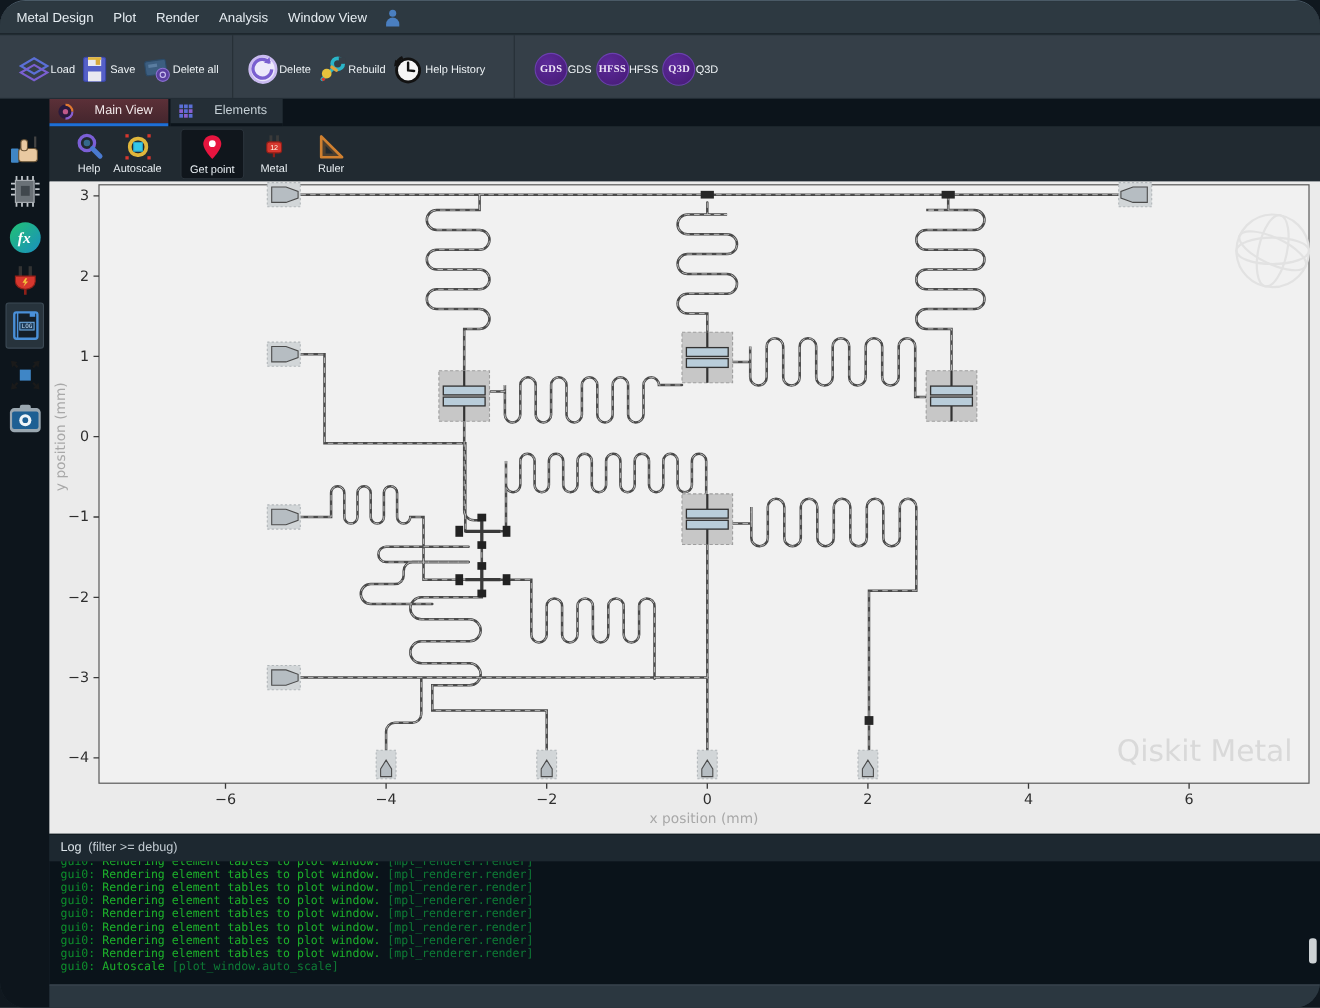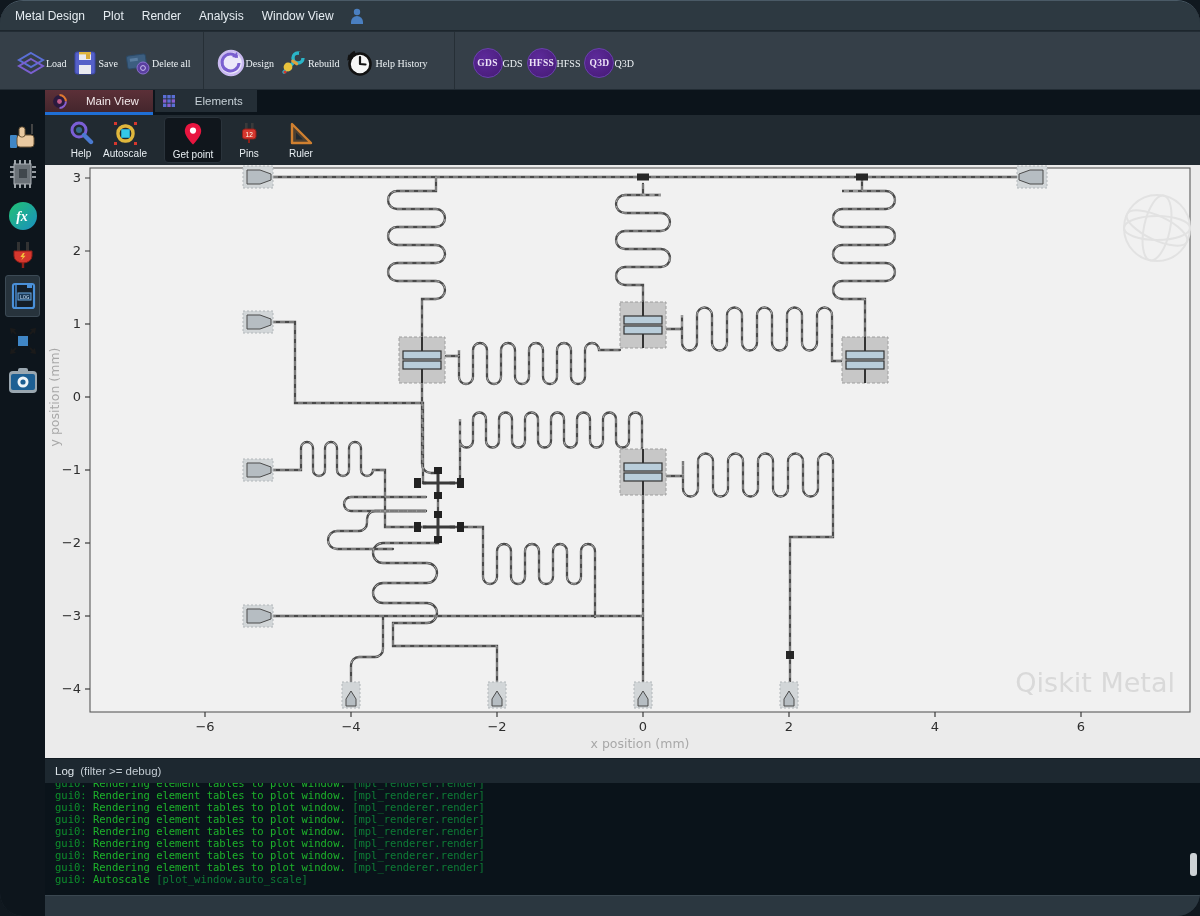--- a/index.html
+++ b/index.html
@@ -10,21 +10,21 @@
   .menubar{position:absolute;left:0;top:0;width:100%;height:30px;background:#2d3941;
            border-bottom:1px solid #1d262d;display:flex;align-items:center;padding-left:15px;}
   .menu-item{color:#e6edf2;font-size:12px;padding:0 9px;cursor:default;}
   .menu-item:first-child{padding-left:0;}
   
   .toolbar{position:absolute;left:0;top:31px;width:100%;height:57px;background:#353f48;
            display:flex;align-items:stretch;padding-left:14px;}
   .tbtn{display:flex;flex-direction:row;align-items:center;justify-content:flex-start;
         padding-top:4px;min-width:44px;margin:0 2px;}
   .tbtn .ticon{height:32px;display:flex;align-items:center;justify-content:center;}
-  .tbtn .tlabel{font-size:10px;color:#eef3f6;margin-top:2px;white-space:nowrap;font-family:Liberation Serif, serif;}
+  .tbtn .tlabel{font-size:10px;color:#eef3f6;margin-top:2px;white-space:nowrap;}
   .tsep{width:1px;background:#262f36;margin:0 10px;}
   .rbadge{width:30px;height:30px;border-radius:50%;background:radial-gradient(circle at 38% 32%,#5d2a9a,#451a74);
           border:1px solid #6a3fae;display:flex;align-items:center;justify-content:center;
           font-family:"Liberation Serif",serif;font-weight:bold;font-size:9.5px;color:#ece2f6;letter-spacing:.3px;}
   
   .sidebar{position:absolute;left:0;top:89px;width:45px;height:827px;background:#0d151c;}
   .sitem{position:absolute;left:5px;width:35px;height:36px;display:flex;align-items:center;justify-content:center;}
   .sitem.active{background:#27333c;border:1px solid #3c4a55;border-radius:3px;}
   
   .main{position:absolute;left:45px;top:89px;width:1155px;height:827px;}
@@ -102,21 +102,21 @@
     </div>
     <div class="tsep"></div>
     <div class="tbtn">
       <span class="ticon">
         <svg width="30" height="30" viewBox="0 0 30 30">
             <circle cx="15" cy="15" r="12" fill="#ece8fa" stroke="#c9baf0" stroke-width="2.5"></circle>
             <path d="M21 9 A8.5 8.5 0 1 0 23 15" fill="none" stroke="#7a5fd0" stroke-width="3"></path>
             <path d="M21 4 L22 10 16 9 Z" fill="#7a5fd0"></path>
           </svg>
       </span>
-      <span class="tlabel">Design</span>
+      <span class="tlabel">Delete</span>
     </div>
     <div class="tbtn">
       <span class="ticon">
         <svg width="30" height="30" viewBox="0 0 30 30">
             <path d="M6 24 L16 14" stroke="#2ab5c8" stroke-width="3.4" stroke-linecap="round"></path>
             <circle cx="20" cy="10" r="5" fill="none" stroke="#2ab5c8" stroke-width="3.4"></circle>
             <rect x="21" y="4" width="6" height="6" fill="#353f48"></rect>
             <circle cx="10" cy="19" r="4.4" fill="#e8c23c"></circle>
             <rect x="13" y="13" width="8" height="3" rx="1.5" fill="#e0a23c" transform="rotate(35 17 14)"></rect>
             <circle cx="7" cy="24" r="1.6" fill="#d6372e"></circle>
@@ -293,21 +293,21 @@
         <span class="plabel">Get point</span>
       </div>
       <div class="pbtn" style="left:182px;width:44px;">
         <svg width="24" height="27" viewBox="0 0 24 27">
             <rect x="8" y="3" width="2.6" height="7" fill="#3a3a3a"></rect>
             <rect x="14" y="3" width="2.6" height="7" fill="#3a3a3a"></rect>
             <rect x="5.5" y="9" width="13.5" height="10" rx="2.5" fill="#d6372e" stroke="#8f1f18"></rect>
             <text x="12.2" y="16.6" text-anchor="middle" font-size="6.5" fill="#ffe" font-family="Liberation Sans,sans-serif">12</text>
             <path d="M12 19 v4" stroke="#8f1f18" stroke-width="2"></path>
           </svg>
-        <span class="plabel">Pins</span>
+        <span class="plabel">Metal</span>
       </div>
       <div class="pbtn" style="left:230px;width:52px;">
         <svg width="26" height="27" viewBox="0 0 26 27">
             <path d="M4 23 L23 23 L4 4 Z" fill="rgba(208,128,48,.25)" stroke="#d08030" stroke-width="2.4" stroke-linejoin="round"></path>
             <path d="M8 19.5 L15 19.5 L8 12.5 Z" fill="#212a31"></path>
           </svg>
         <span class="plabel">Ruler</span>
       </div>
     </div>
 

